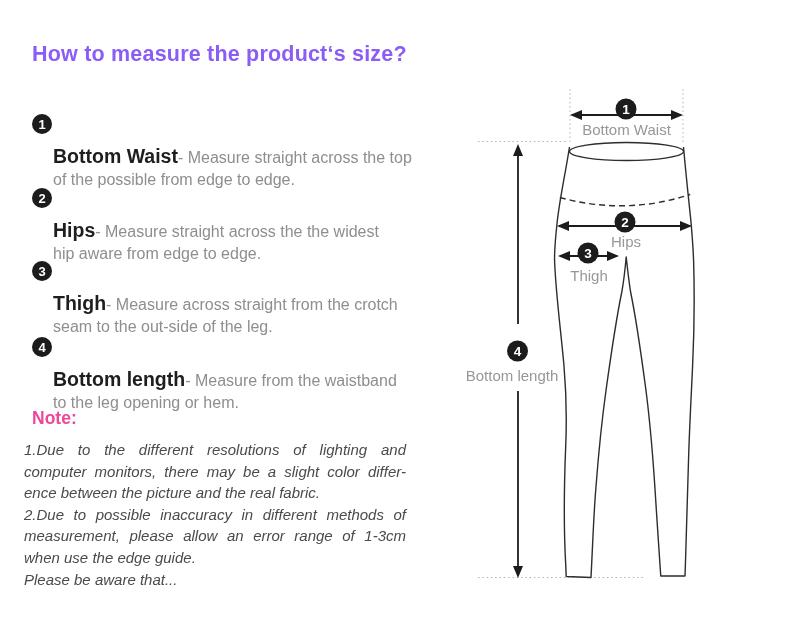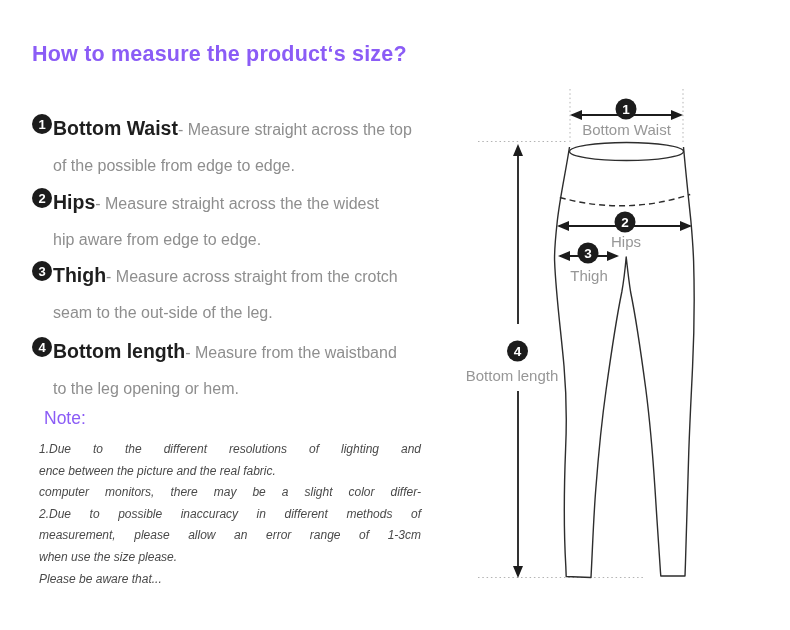--- a/index.html
+++ b/index.html
@@ -19,30 +19,30 @@
     position: absolute; left: 32px; width: 428px;
     display: flex; align-items: flex-start;
   }
   .badge {
     flex: 0 0 20px; width: 20px; height: 20px; border-radius: 50%;
     background: #1c1c1c; color: #fff;
     font-size: 13px; font-weight: bold;
     display: flex; align-items: center; justify-content: center;
     margin-top: 4px;
   }
-  .item-text { margin-left: 1px; line-height: 36px; font-size: 16px; color: #8e8e8e; }
+  .item-text { margin-left: 1px; line-height: 22px; font-size: 16px; color: #8e8e8e; margin-top: 35px; }
   .item-label { font-size: 19.5px; font-weight: bold; color: #1e1e1e; }
 
   .note-heading {
     position: absolute; left: 32px; top: 408px;
-    font-size: 17.5px; font-weight: normal; color: #8b5cf6; margin-left: 12px;
+    font-size: 17.5px; font-weight: bold; color: #ec4899;
   }
   .note-text {
-    position: absolute; left: 39px; top: 439px; width: 382px;
-    font-size: 12px; font-style: italic; color: #4a4a4a; line-height: 21.6px;
+    position: absolute; left: 24px; top: 439px; width: 382px;
+    font-size: 15px; font-style: italic; color: #4a4a4a; line-height: 21.6px;
   }
   .note-line.j { text-align: justify; text-align-last: justify; text-justify: inter-word; }
 
   svg.diagram { position: absolute; left: 0; top: 0; }
   .outline { fill: none; stroke: #2d2d2d; stroke-width: 1.4; stroke-linejoin: round; }
   .dashline { fill: none; stroke: #2d2d2d; stroke-width: 1.4; stroke-dasharray: 6 4; }
   .dotline { fill: none; stroke: #b3b3b3; stroke-width: 1; stroke-dasharray: 1.5 2.8; }
   .arrowline { stroke: #1c1c1c; stroke-width: 1.8; }
   .arrowhead { fill: #1c1c1c; stroke: none; }
   .dbadge { fill: #1c1c1c; }
@@ -158,21 +158,21 @@
   <div class="measure-item" style="top:333px">
     <span class="badge">
         <span>4</span>
       </span>
     <div class="item-text"><span class="item-label">Bottom length</span><span>- Measure from the waistband</span><br><span>to the leg opening or hem.</span></div>
   </div>
 
   <div class="note-heading">Note:</div>
   <div class="note-text">
     <div class="note-line j">1.Due to the different resolutions of lighting and</div>
+    <div class="note-line j">computer monitors, there may be a slight color differ-</div>
     <div class="note-line">ence between the picture and the real fabric.</div>
-    <div class="note-line j">computer monitors, there may be a slight color differ-</div>
     <div class="note-line j">2.Due to possible inaccuracy in different methods of</div>
     <div class="note-line j">measurement, please allow an error range of 1-3cm</div>
-    <div class="note-line">when use the size please.</div>
+    <div class="note-line">when use the edge guide.</div>
     <div class="note-line">Please be aware that...</div>
   </div>
 
 </div>
 
 </body></html>

